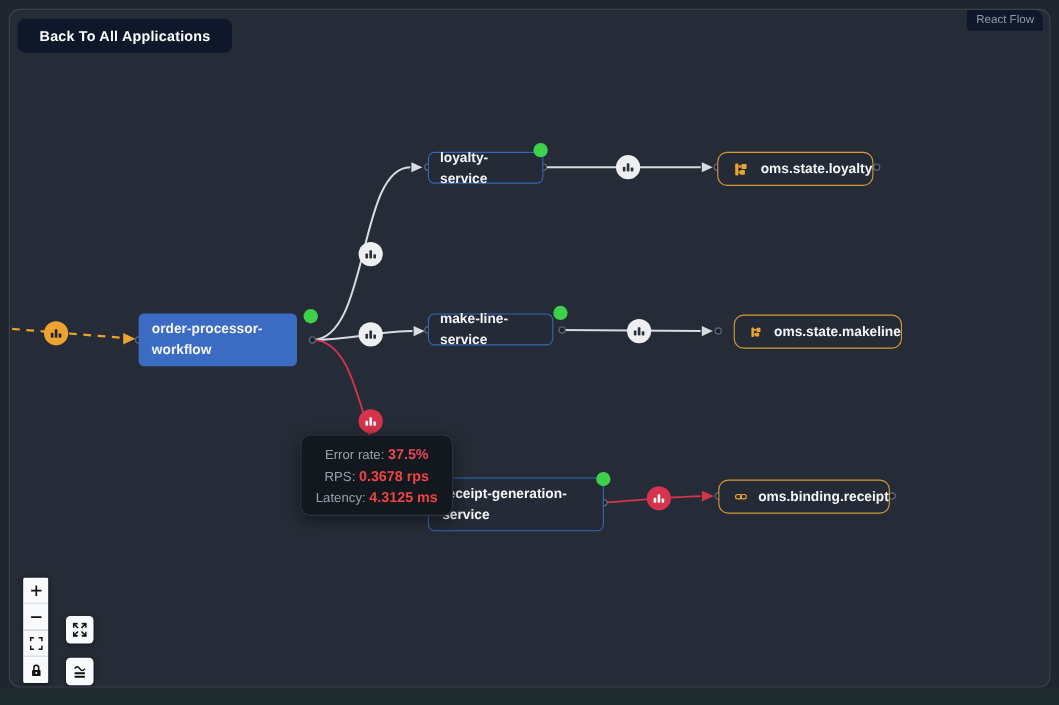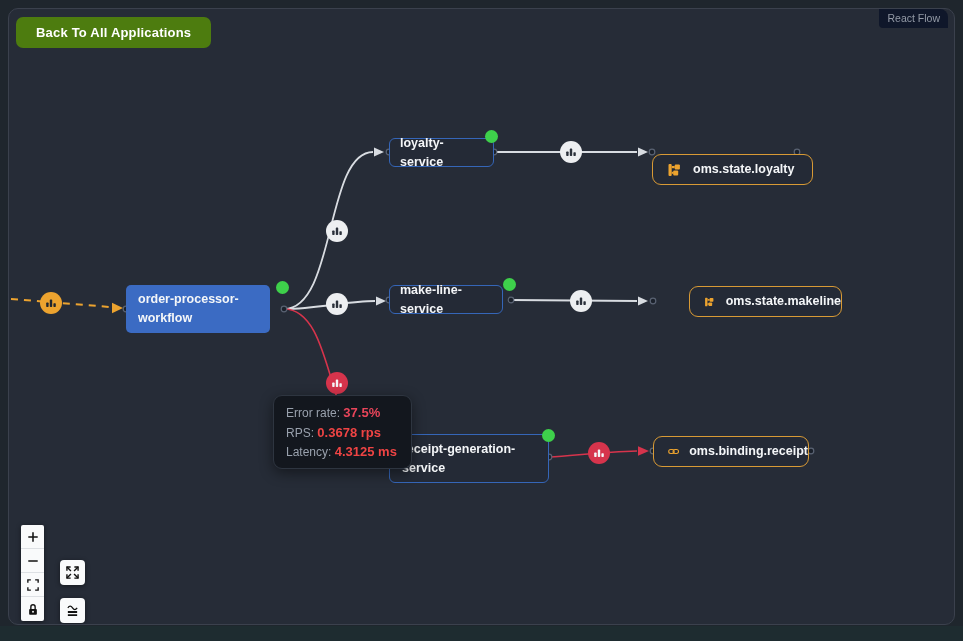--- a/index.html
+++ b/index.html
@@ -19,21 +19,21 @@
     background:#262c37;
     border:1px solid #3b414d;
     border-radius:10px;
     overflow:hidden;
   }
   .edges-svg { position:absolute; left:0; top:0; width:947px; height:617px; z-index:1; }
 
   
   .back-btn {
     position:absolute; left:7px; top:8px; z-index:10;
-    background:#4d7c0f; color:#fff;
+    background:#0f172a; color:#fff;
     font-weight:700; font-size:13px;
     padding:8px 20px; border:none; border-radius:7px;
     cursor:pointer; letter-spacing:0.2px;
   }
   .attribution {
     position:absolute; right:6px; top:0; z-index:10;
     background:#0f172a; color:#939aa6;
     font-size:10.5px; padding:3px 8px 4px;
     border-radius:0 8px 0 4px;
     cursor:pointer;
@@ -78,20 +78,21 @@
   .badge-orange { background:#eca32f; }
 
   
   .tooltip {
     position:absolute; left:264px; top:386px; width:139px; height:74px;
     background:#13171e; border:1px solid #2e3540; border-radius:9px;
     z-index:6; padding:9px 12px;
     font-size:12px; color:#99a1ad;
     display:flex; flex-direction:column; justify-content:space-between;
     box-shadow:0 4px 14px rgba(0,0,0,0.45);
+    align-items:center;
   }
   .tooltip .row { white-space:nowrap; }
   .tooltip .val { font-weight:700; font-size:13px; color:#ef4444; }
   .tooltip .val-error { color:#e8455a; }
 
   
   .rf-controls {
     position:absolute; left:12px; top:516px; width:23px; z-index:10;
     display:flex; flex-direction:column;
     box-shadow:0 1px 5px rgba(0,0,0,0.45);
@@ -172,32 +173,32 @@
   <div class="node node-service" style="left:380px; top:276px; width:114px; height:29px;">
     <span>make-line-service</span>
   </div>
   <div class="status-dot" style="left:494px; top:269px;"></div>
 
   <div class="node node-service multiline" style="left:380px; top:425px; width:160px; height:49px;">
     <span>receipt-generation-service</span>
   </div>
   <div class="status-dot" style="left:533px; top:420px;"></div>
 
-  <div class="node node-component" style="left:643px; top:129px; width:161px; height:31px;margin-top:16px;">
+  <div class="node node-component" style="left:643px; top:129px; width:142px; height:31px;">
     <svg width="16" height="16" viewBox="0 0 16 16">
       <rect x="1.5" y="2" width="3.2" height="12" rx="1" fill="#eca32f"></rect>
       <rect x="4.7" y="4" width="3" height="2.2" fill="#eca32f"></rect>
       <rect x="7.7" y="2.6" width="5.2" height="5" rx="1" fill="#eca32f"></rect>
       <rect x="4.7" y="9.8" width="2" height="2" fill="#eca32f"></rect>
       <rect x="6.2" y="8.6" width="5" height="4.8" rx="1" fill="#eca32f"></rect>
     </svg>
     <span>oms.state.loyalty</span>
   </div>
 
-  <div class="node node-component" style="left:680px; top:277px; width:153px; height:31px;">
+  <div class="node node-component" style="left:658px; top:277px; width:153px; height:31px;">
     <svg width="16" height="16" viewBox="0 0 16 16">
       <rect x="1.5" y="2" width="3.2" height="12" rx="1" fill="#eca32f"></rect>
       <rect x="4.7" y="4" width="3" height="2.2" fill="#eca32f"></rect>
       <rect x="7.7" y="2.6" width="5.2" height="5" rx="1" fill="#eca32f"></rect>
       <rect x="4.7" y="9.8" width="2" height="2" fill="#eca32f"></rect>
       <rect x="6.2" y="8.6" width="5" height="4.8" rx="1" fill="#eca32f"></rect>
     </svg>
     <span>oms.state.makeline</span>
   </div>
 

